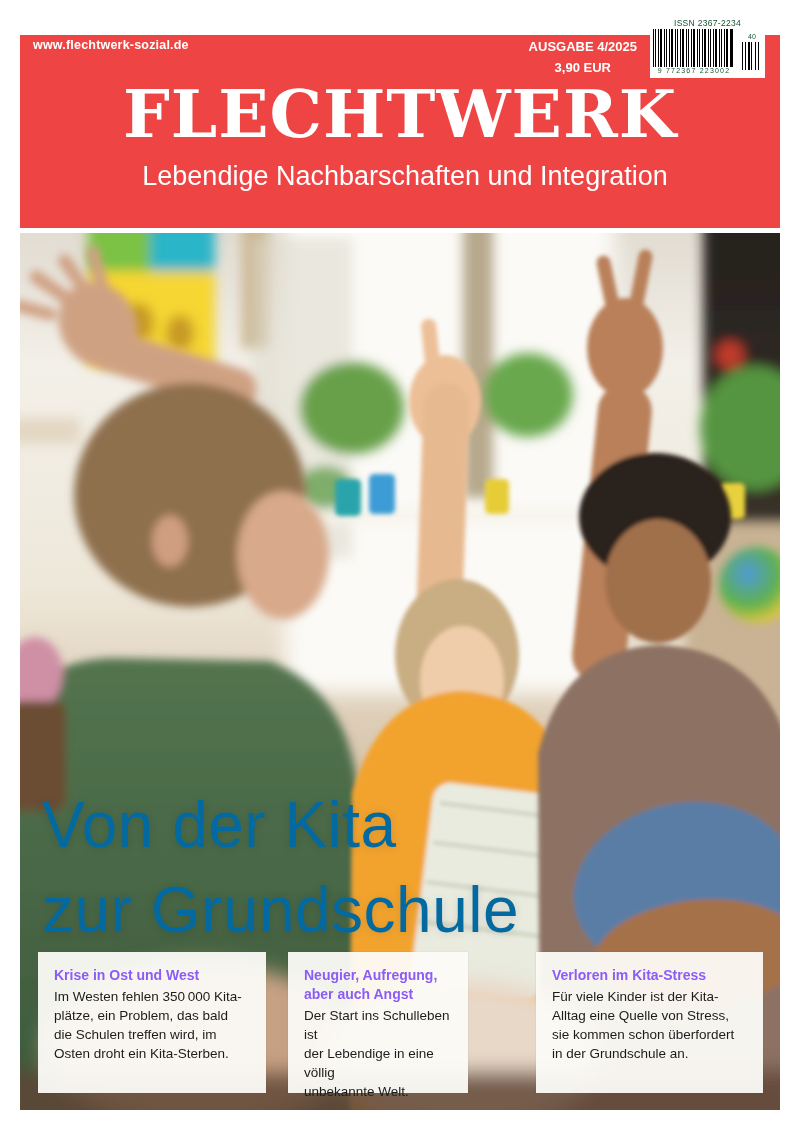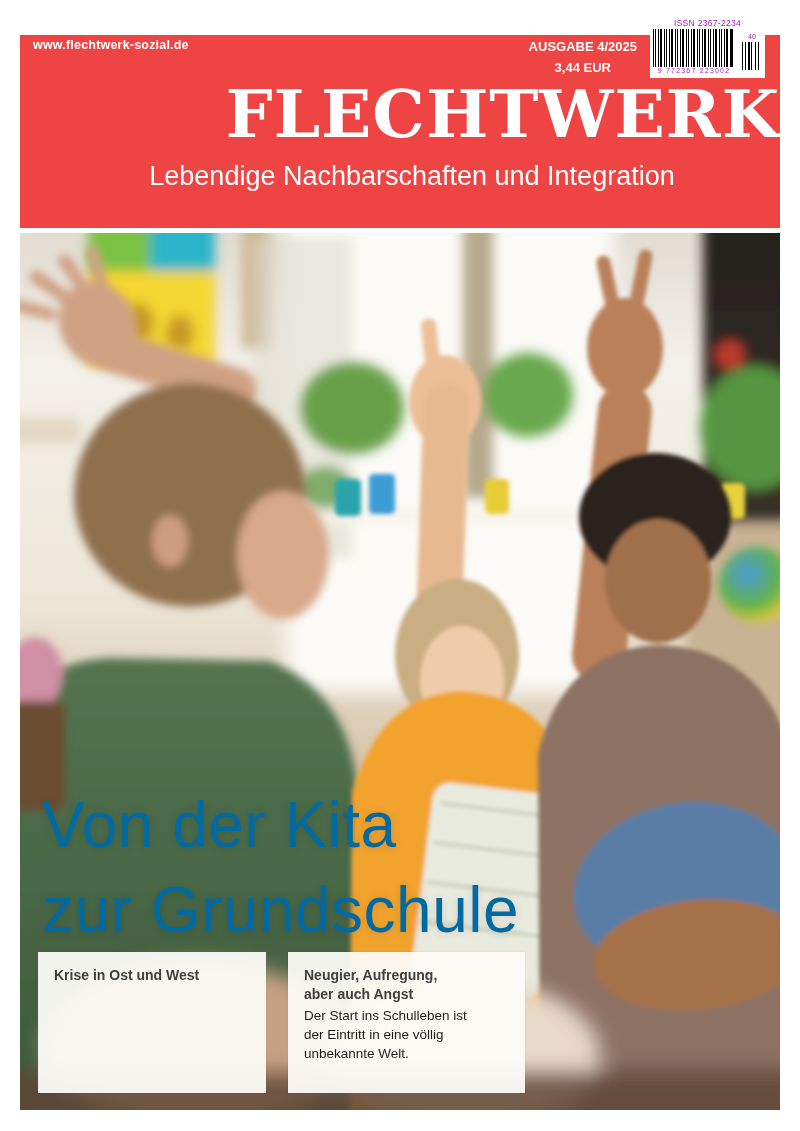--- a/index.html
+++ b/index.html
@@ -17,34 +17,34 @@
   }
   .site-url {
     position:absolute; left:13px; top:3px;
     font-size:12.5px; font-weight:700; letter-spacing:.2px;
   }
   .issue-block {
     position:absolute; right:143px; top:1px; text-align:center;
     font-size:13px; font-weight:700; line-height:21px;
   }
   .mag-title {
-    position:absolute; left:0; top:44px; width:100%; text-align:right;
+    position:absolute; left:0; top:44px; width:100%; text-align:center;
     font-family:"DejaVu Serif","Liberation Serif",serif;
     font-weight:700; font-size:66px; line-height:70px; letter-spacing:1px;
     color:#ffffff; white-space:nowrap;
   }
   .mag-subtitle {
-    position:absolute; left:12px; top:126px; width:100%; text-align:center;
+    position:absolute; left:5px; top:126px; width:100%; text-align:center;
     font-size:27px; font-weight:400; color:#ffffff; white-space:nowrap;
   }
 
   
   .barcode-box {
     position:absolute; left:650px; top:17px; width:115px; height:61px;
-    background:#ffffff; z-index:5; color:#a21caf;
+    background:#ffffff; z-index:5; color:#14532d;
   }
   .issn-line { font-size:8.5px; line-height:10px; text-align:center; letter-spacing:.3px; margin-top:1px; white-space:nowrap; }
   .bars-area { position:relative; height:50px; }
   .ean-bars {
     position:absolute; left:3px; top:1px; width:82px; height:38px;
     background:repeating-linear-gradient(90deg,
       #000 0 1.5px,#fff 1.5px 2.5px,#000 2.5px 3.2px,#fff 3.2px 4.8px,
       #000 4.8px 5.6px,#fff 5.6px 7.4px,#000 7.4px 9.4px,#fff 9.4px 11px);
   }
   .ean-digits {
@@ -75,33 +75,33 @@
   }
   .headline span { display:block; }
 
   
   .card {
     position:absolute; top:719px; height:141px; z-index:4;
     background:rgba(252,251,247,.95); color:#1c1c1c;
     padding:14px 16px 0 16px; box-shadow:0 0 1px rgba(0,0,0,.15);
   }
   .card-1 { left:18px;  width:228px; }
-  .card-2 { left:268px; width:237px; }
+  .card-2 { left:268px; width:180px; }
   .card-3 { left:516px; width:227px; }
-  .card-title { font-size:14px; font-weight:700; line-height:19px; color:#404040; white-space:pre-line; }
+  .card-title { font-size:14px; font-weight:700; line-height:19px; color:#8b5cf6; white-space:pre-line; }
   .card-body  { font-size:13.5px; line-height:19px; margin-top:2px; white-space:pre-line; }
 </style>
 </head>
 <body>
 
 <header class="masthead">
   <span class="site-url">www.flechtwerk-sozial.de</span>
   <div class="issue-block">
     <div>AUSGABE 4/2025</div>
-    <div>3,44 EUR</div>
+    <div>3,90 EUR</div>
   </div>
   <h1 class="mag-title">FLECHTWERK</h1>
   <div class="mag-subtitle">Lebendige Nachbarschaften und Integration</div>
 </header>
 
 <div class="barcode-box">
   <div class="issn-line">ISSN 2367-2234</div>
   <div class="bars-area">
     <div class="ean-bars"></div>
     <div class="ean-digits">9 772367 223002</div>
@@ -234,21 +234,32 @@
     </g>
   </svg>
 
   <h2 class="headline">
     <span>Von der Kita</span>
     <span>zur Grundschule</span>
   </h2>
 
   <div class="card card-1">
     <div class="card-title">Krise in Ost und West</div>
+    <div class="card-body">Im Westen fehlen 350 000 Kita-
+plätze, ein Problem, das bald
+die Schulen treffen wird, im
+Osten droht ein Kita-Sterben.</div>
   </div>
   <div class="card card-2">
     <div class="card-title">Neugier, Aufregung,
 aber auch Angst</div>
     <div class="card-body">Der Start ins Schulleben ist
-der Eintritt in eine völlig
+der Lebendige in eine völlig
 unbekannte Welt.</div>
   </div>
+  <div class="card card-3">
+    <div class="card-title">Verloren im Kita-Stress</div>
+    <div class="card-body">Für viele Kinder ist der Kita-
+Alltag eine Quelle von Stress,
+sie kommen schon überfordert
+in der Grundschule an.</div>
+  </div>
 </section>
 
 </body></html>

